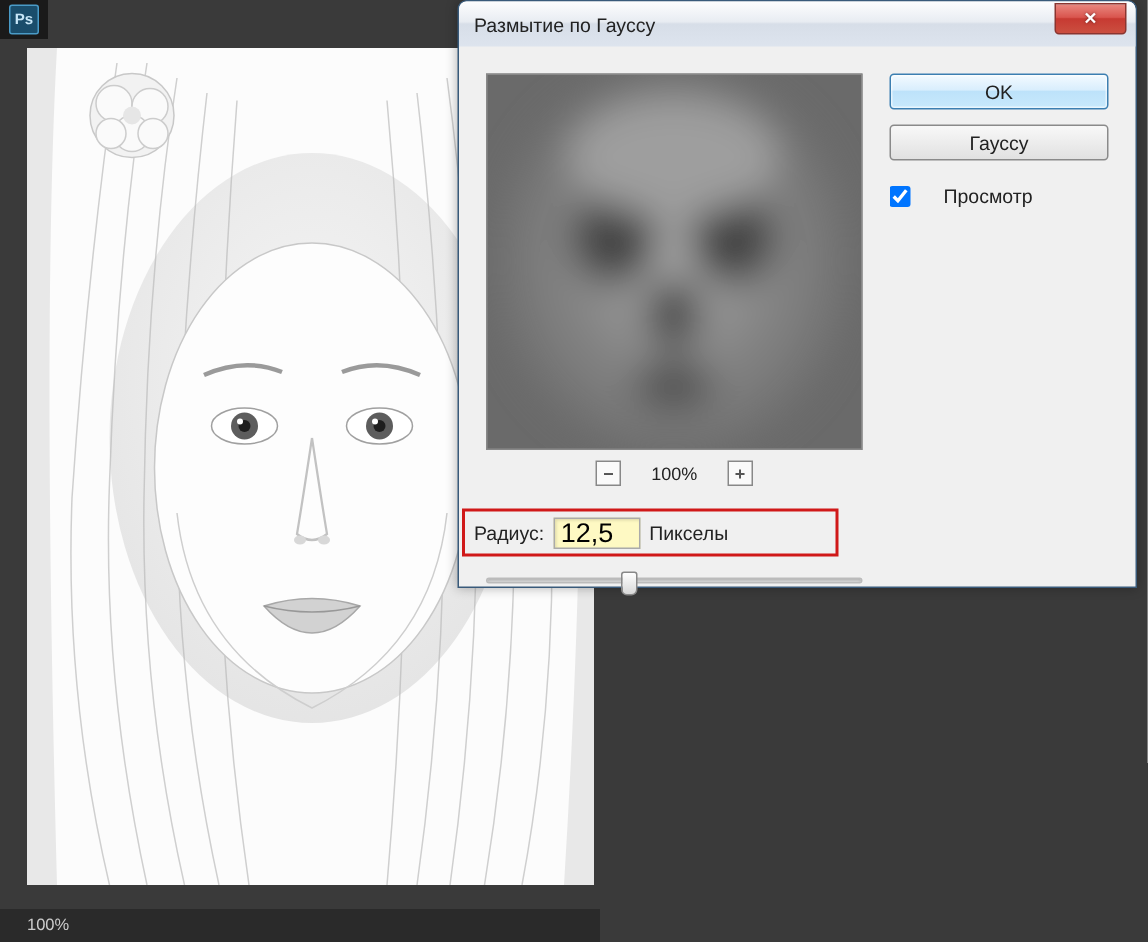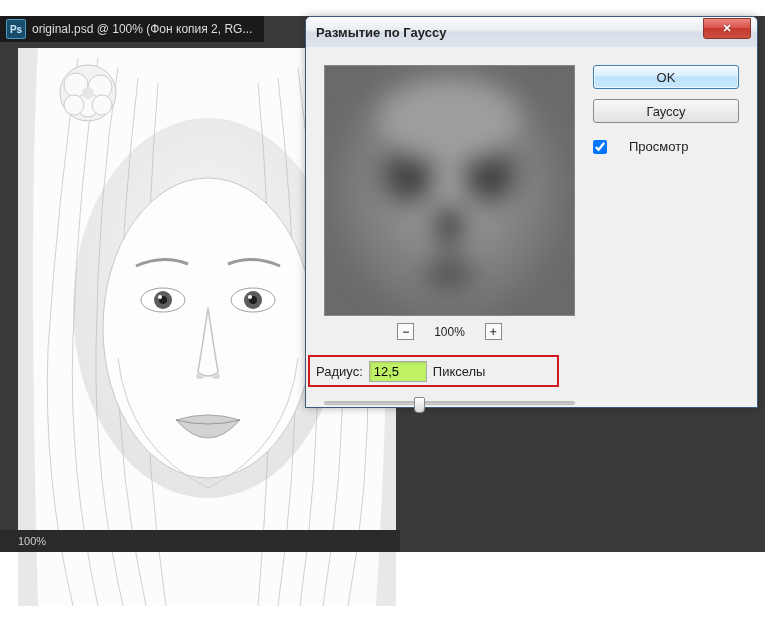--- a/index.html
+++ b/index.html
@@ -1,71 +1,70 @@
 <!DOCTYPE html>
 <html><head>
 <meta charset="utf-8">
 <style>
 * { box-sizing: border-box; margin: 0; padding: 0; font-family: "Segoe UI", Tahoma, sans-serif; }
 body { width: 765px; height: 628px; background: #fff; position: relative; overflow: hidden; }
 
 
-.workspace { position: absolute; left: 0; top: 0; width: 765px; height: 536px; background: #3a3a3a; margin-top: 16px; }
+.workspace { position: absolute; left: 0; top: 0; width: 765px; height: 628px; background: #3a3a3a; }
 
 
 .doc-tab { position: absolute; left: 0; top: 0; height: 26px; background: #1a1a1a; color: #ddd; font-size: 12px; display: flex; align-items: center; padding: 0; }
 .ps-icon { width: 20px; height: 20px; margin: 3px 6px; background: #1a4d6b; border: 1px solid #4a9bc7; border-radius: 2px; display: flex; align-items: center; justify-content: center; color: #c7e6f7; font-size: 10px; font-weight: bold; }
 .doc-title { padding-right: 12px; }
 
 
 .canvas { position: absolute; left: 18px; top: 32px; width: 378px; height: 558px; background: #fff; }
 .sketch { width: 100%; height: 100%; }
 
 
 .status-bar { position: absolute; left: 0; bottom: 0; height: 22px; width: 400px; background: #2a2a2a; color: #ccc; font-size: 11px; display: flex; align-items: center; padding-left: 18px; }
 
 
 .dialog { position: absolute; left: 305px; top: 0; width: 453px; height: 392px; border: 1px solid #395a7a; border-radius: 6px 6px 0 0; background: #f0f0f0; box-shadow: 0 0 8px rgba(0,0,0,0.3); }
 
 .titlebar { height: 30px; background: linear-gradient(to bottom, #fdfdfe, #e8ecf2 45%, #d7dee8 50%, #dde4ee); border-radius: 5px 5px 0 0; display: flex; align-items: center; padding-left: 10px; position: relative; }
-.titlebar-text { font-size: 13px; color: #222; font-weight: bold; }
+.titlebar-text { font-size: 13px; color: #222; }
 .close-btn { position: absolute; right: 6px; top: 1px; width: 48px; height: 21px; background: linear-gradient(to bottom, #e9877f, #d9554e 45%, #c73a32 50%, #cb4f40); border: 1px solid #8a3530; border-radius: 0 0 3px 3px; display: flex; align-items: center; justify-content: center; }
 .close-btn span { color: #fff; font-size: 11px; font-weight: bold; text-shadow: 0 0 2px rgba(0,0,0,0.5); }
 
 .content { position: relative; padding: 18px; height: 362px; }
 
 .preview-box { position: absolute; top: 18px; left: 18px; width: 251px; height: 251px; border: 1px solid #888; background: #777; overflow: hidden; }
 .blurred-preview { width: 100%; height: 100%; }
 
 .zoom-row { position: absolute; top: 276px; left: 18px; width: 251px; display: flex; align-items: center; justify-content: center; gap: 20px; }
 .zoom-btn { width: 17px; height: 17px; border: 1px solid #888; background: #fafafa; display: flex; align-items: center; justify-content: center; font-size: 12px; font-weight: bold; color: #555; cursor: pointer; }
 .zoom-label { font-size: 12px; color: #222; }
 
 .radius-group { position: absolute; top: 308px; left: 2px; width: 251px; height: 32px; border: 2px solid #d01919; padding: 3px 6px; display: flex; align-items: center; gap: 6px; }
 .radius-label, .px-label { font-size: 13px; color: #222; }
-.radius-input { width: 58px; height: 21px; border: 1px solid #aaa; background: #bef264; font-size: 13px; padding: 0 4px; box-shadow: inset 1px 1px 2px rgba(0,0,0,0.12); }
+.radius-input { width: 58px; height: 21px; border: 1px solid #aaa; background: #fef9c3; font-size: 18px; padding: 0 4px; box-shadow: inset 1px 1px 2px rgba(0,0,0,0.12); }
 
 .slider-track { position: absolute; top: 350px; left: 18px; width: 251px; height: 14px; }
 .slider-rail { position: absolute; top: 4px; width: 100%; height: 4px; background: #ddd; border: 1px solid #bbb; border-radius: 2px; box-shadow: inset 0 1px 2px rgba(0,0,0,0.2); }
 .slider-thumb { position: absolute; top: 0; left: 36%; width: 11px; height: 16px; background: linear-gradient(to bottom, #fefefe, #d8d8d8); border: 1px solid #888; border-radius: 2px 2px 4px 4px; }
 
 .btns { position: absolute; top: 18px; right: 18px; width: 146px; }
 .dlg-btn { width: 100%; height: 24px; border: 1px solid #8a8a8a; border-radius: 3px; background: linear-gradient(to bottom, #f8f8f8, #e1e1e1); font-size: 13px; color: #222; margin-bottom: 10px; cursor: pointer; text-align: center; }
 .dlg-btn.primary { border: 1px solid #3c7fb1; background: linear-gradient(to bottom, #f3faff, #d9eefd 45%, #bde2fa 50%, #c8e9fc); box-shadow: inset 0 0 0 1px rgba(255,255,255,0.6); }
 .check-row { display: flex; align-items: center; gap: 22px; margin-top: 6px; font-size: 13px; color: #222; }
 .check-row input { width: 14px; height: 14px; }
 </style>
 </head>
 <body>
 
 <div class="workspace">
 
   <div class="doc-tab">
     <div class="ps-icon">Ps</div>
-    <span class="doc-title">original.psd @ 100% (Фон копия 2, RG...</span>
   </div>
 
   <div class="canvas">
     <svg class="sketch" viewBox="0 0 378 558" preserveAspectRatio="xMidYMid slice">
       <rect width="378" height="558" fill="#fcfcfc"></rect>
 
       <defs>
         <radialGradient id="hairG" cx="50%" cy="40%" r="70%">
           <stop offset="0%" stop-color="#f5f5f5"></stop>
           <stop offset="100%" stop-color="#e2e2e2"></stop>

